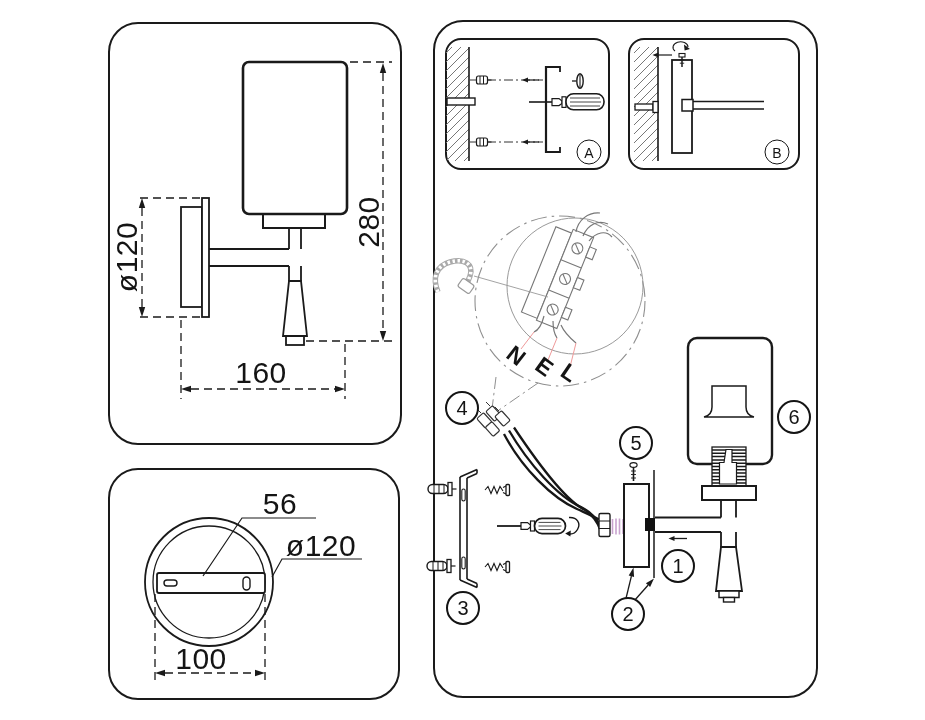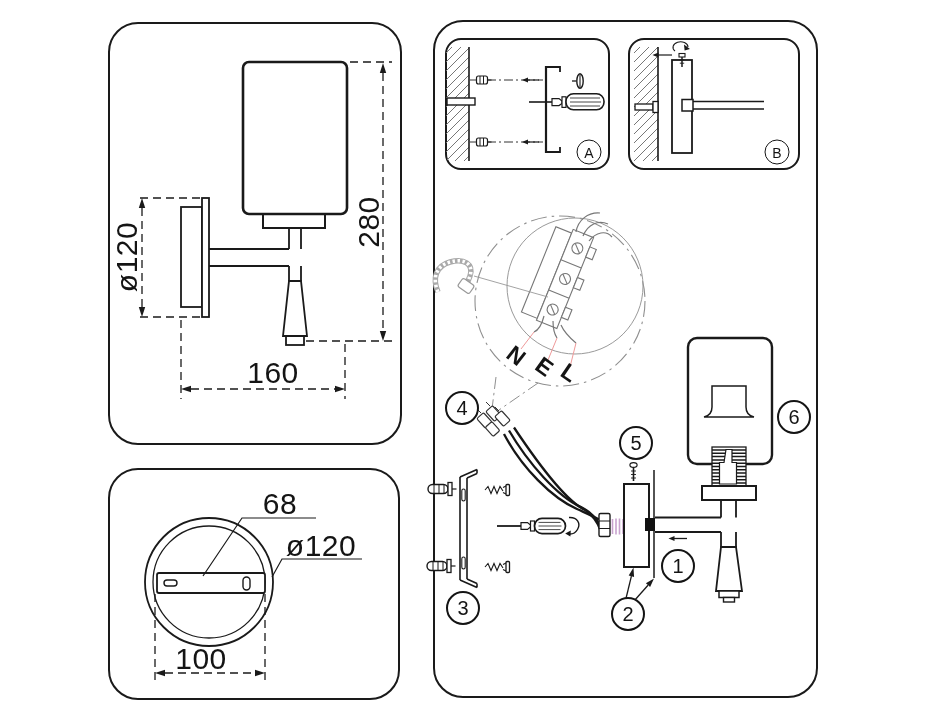--- a/index.html
+++ b/index.html
@@ -283,23 +283,23 @@
       <rect x="723.5" y="597.5" width="11" height="4.5" stroke-width="1.4" fill="#fff"></rect>
     </g>
     <g>
       <path d="M687,538.5 H672" stroke="#1a1a1a" stroke-width="1.3" fill="none"></path>
       <polygon points="668.5,538.5 674.5,536 674.5,541" fill="#1a1a1a"></polygon>
     </g>
   </svg>
 
   <span class="dim-label rot" style="left:369px;top:222px;">280</span>
   <span class="dim-label rot" style="left:127px;top:257px;">ø120</span>
-  <span class="dim-label" style="left:273px;top:373px;">160</span>
-
-  <span class="dim-label" style="left:280px;top:504px;">68</span>
+  <span class="dim-label" style="left:261px;top:373px;">160</span>
+
+  <span class="dim-label" style="left:280px;top:504px;">56</span>
   <span class="dim-label" style="left:321px;top:546px;">ø120</span>
   <span class="dim-label" style="left:201px;top:659px;text-align:center;">100</span>
 
   <div class="badge" style="left:589px;top:152px;">A</div>
   <div class="badge" style="left:777px;top:152px;">B</div>
 
   <span class="wire-label" style="left:516px;top:356px;transform:translate(-50%,-50%) rotate(38deg);">N</span>
   <span class="wire-label" style="left:544px;top:367px;transform:translate(-50%,-50%) rotate(36deg);">E</span>
   <span class="wire-label" style="left:569px;top:373px;transform:translate(-50%,-50%) rotate(34deg);">L</span>
 

